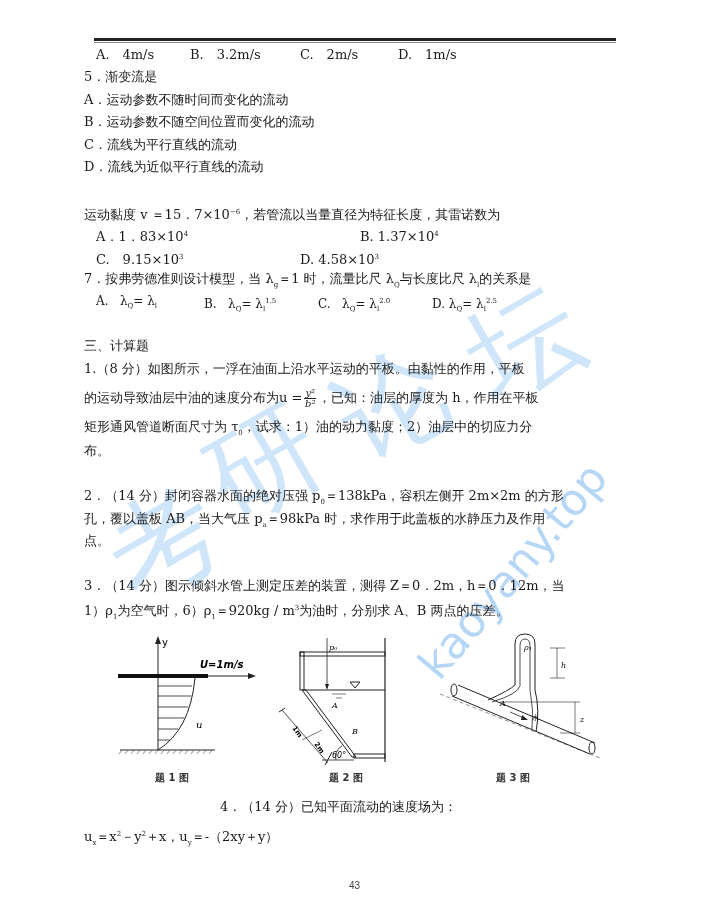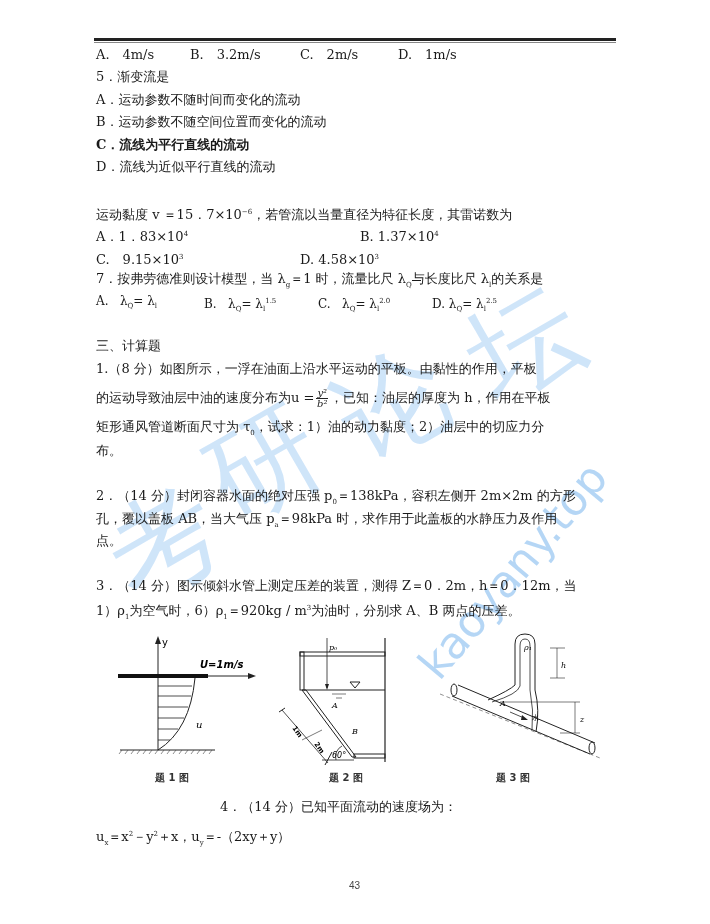--- a/index.html
+++ b/index.html
@@ -1,21 +1,21 @@
 <!DOCTYPE html>
 <html><head>
 <meta charset="utf-8">
 <style>
   html, body { margin: 0; padding: 0; background: #ffffff; }
   body { width: 710px; height: 924px; position: relative; overflow: hidden;
          font-family: "DejaVu Serif", "Liberation Serif", serif; color: #1a1a1a; }
   .page { position: absolute; left: 0; top: 0; width: 710px; height: 924px; }
   .rule-top { position: absolute; left: 94px; top: 38px; width: 522px; height: 3px; background: #222; }
   .rule-top2 { position: absolute; left: 94px; top: 42px; width: 522px; height: 1px; background: #888; }
-  .line { position: absolute; left: 96px; font-size: 13px; white-space: nowrap; line-height: 18px; }
+  .line { position: absolute; left: 84px; font-size: 13px; white-space: nowrap; line-height: 18px; }
   .opt { position: absolute; font-size: 13px; white-space: nowrap; line-height: 18px; }
   sup, sub { font-size: 7px; }
   .frac { display: inline-block; vertical-align: middle; text-align: center; font-style: italic; font-size: 10px; line-height: 10px; margin: 0 2px; }
   .frac .num { display: block; border-bottom: 1px solid #222; padding: 0 1px; }
   .frac .den { display: block; }
   .fig { position: absolute; }
   .fig-caption { position: absolute; font-size: 10px; font-weight: bold; font-family: "DejaVu Sans", sans-serif; color: #333; }
   .page-num { position: absolute; left: 349px; top: 880px; font-size: 10px; font-family: "Liberation Sans", sans-serif; color: #444; }
   .wm { position: absolute; color: #a9d0f5; opacity: 0.55; font-family: "DejaVu Serif", serif; pointer-events: none; }
 </style>
@@ -34,21 +34,21 @@
   <div class="rule-top2"></div>
 
   <div class="opt" style="left:96px; top:46px;">A.　4m/s</div>
   <div class="opt" style="left:190px; top:46px;">B.　3.2m/s</div>
   <div class="opt" style="left:300px; top:46px;">C.　2m/s</div>
   <div class="opt" style="left:398px; top:46px;">D.　1m/s</div>
 
   <div class="line" style="top:68px;">5．渐变流是</div>
   <div class="line" style="top:91px;">A．运动参数不随时间而变化的流动</div>
   <div class="line" style="top:113px;">B．运动参数不随空间位置而变化的流动</div>
-  <div class="line" style="top:136px;font-weight:bold;">C．流线为平行直线的流动</div>
+  <div class="line" style="top:136px;">C．流线为平行直线的流动</div>
   <div class="line" style="top:158px;">D．流线为近似平行直线的流动</div>
 
   <div class="line" style="top:203px;">
     <span>运动黏度 v ＝15．7×10</span><sup>−6</sup><span>，若管流以当量直径为特征长度，其雷诺数为</span>
   </div>
   <div class="opt" style="left:96px; top:225px;"><span>A．1．83×10</span><sup>4</sup></div>
   <div class="opt" style="left:360px; top:225px;"><span>B. 1.37×10</span><sup>4</sup></div>
   <div class="opt" style="left:96px; top:248px;"><span>C.　9.15×10</span><sup>3</sup></div>
   <div class="opt" style="left:300px; top:248px;"><span>D. 4.58×10</span><sup>3</sup></div>
 

